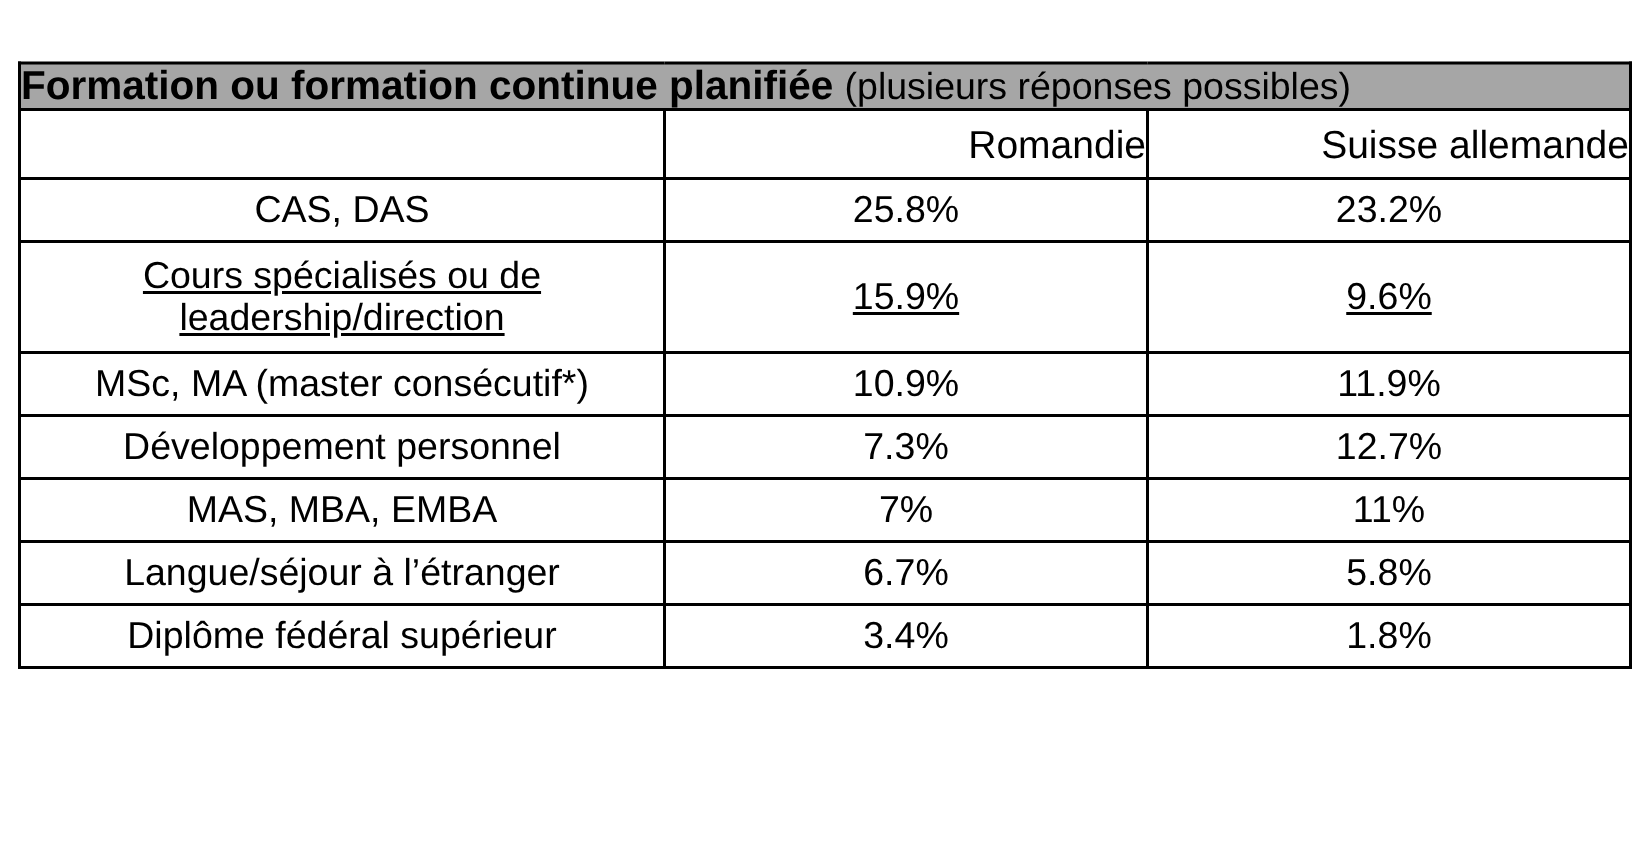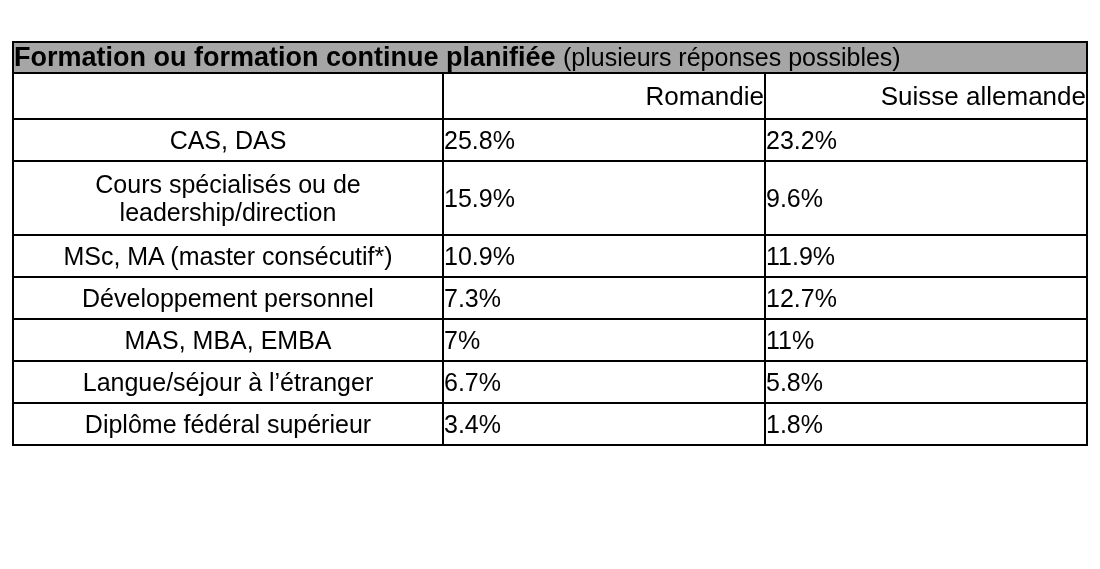--- a/index.html
+++ b/index.html
@@ -55,25 +55,25 @@
   .col-label { width: 430px; }
   .col-val { width: 322px; }
   .row-label {
     font-size: 25px;
     text-align: center;
     padding: 4px 6px 6px 8px;
     line-height: 1.12;
   }
   .row-val {
     font-size: 25px;
-    text-align: left;
+    text-align: center;
     padding: 4px 10px 6px 6px;
   }
   tr.body-row td { height: 40px; }
-  tr.body-row.tall td { height: 72px; }
+  tr.body-row.tall td { height: 72px; text-decoration: underline; }
   .empty-cell { }
 </style>
 </head>
 <body>
 
 <div class="table-wrap">
   <table class="data-table">
     <colgroup>
       <col class="col-label">
       <col class="col-val">

